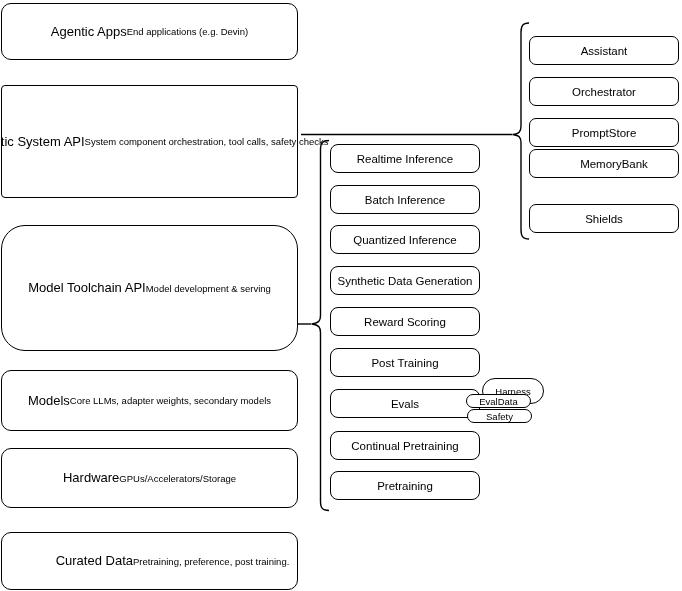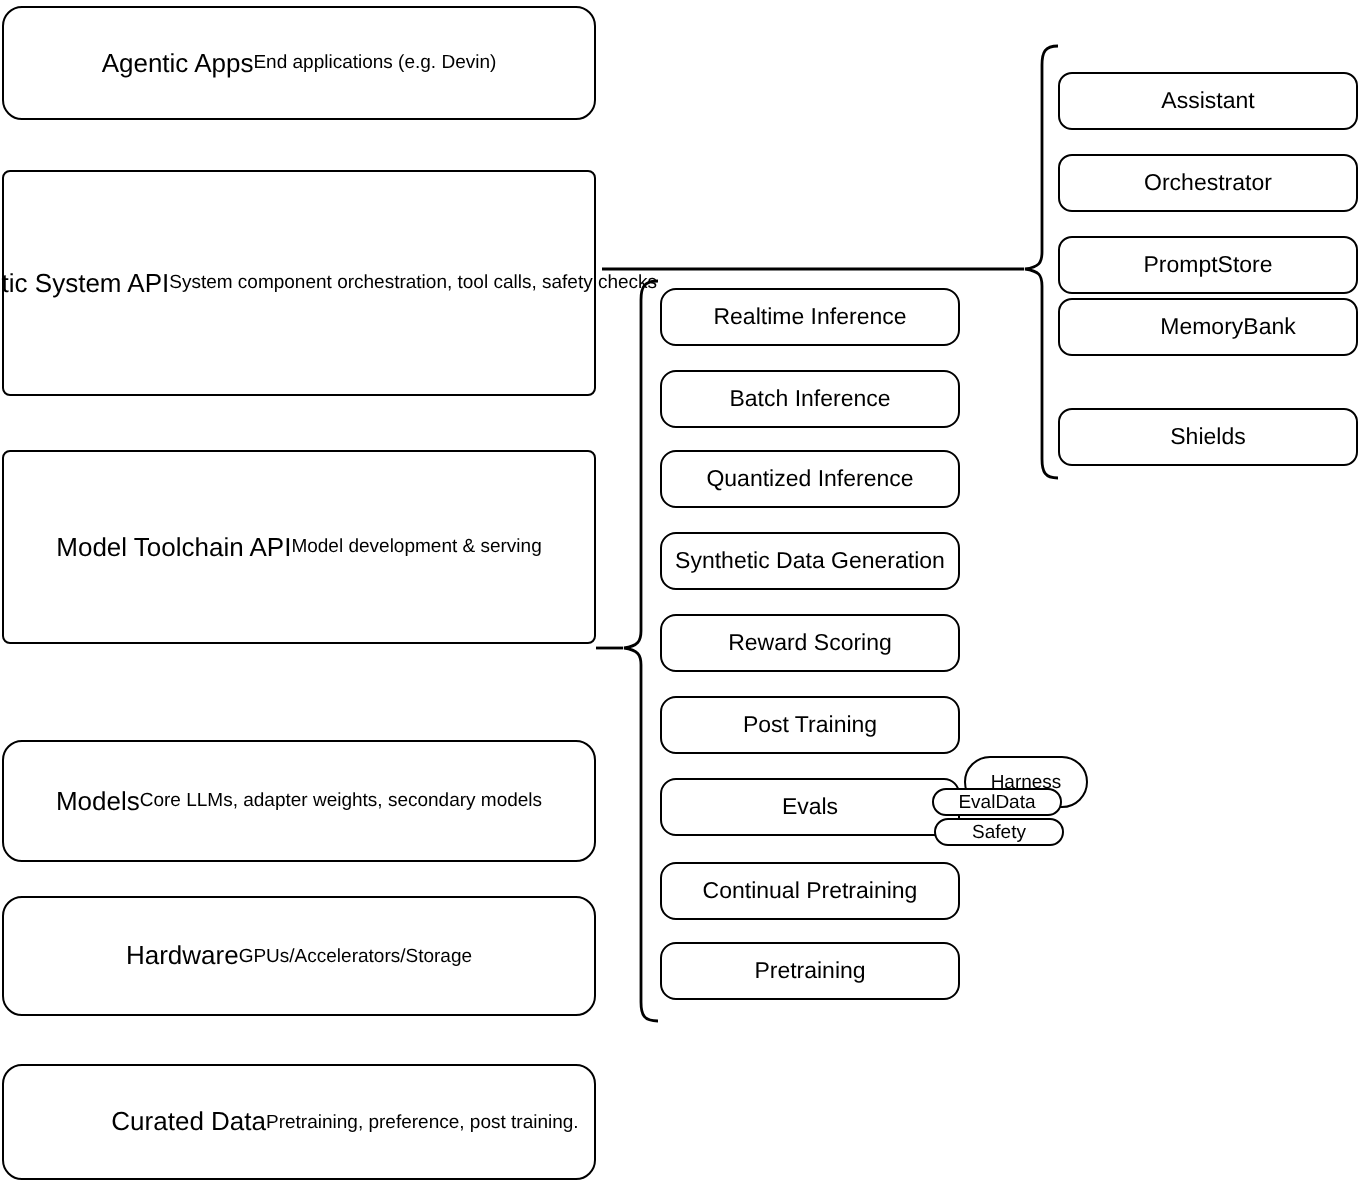--- a/index.html
+++ b/index.html
@@ -76,21 +76,21 @@
   <div class="node left-node" style="top:3px;height:57px;border-radius:10px;">
     <div class="title">Agentic Apps</div>
     <div class="subtitle">End applications (e.g. Devin)</div>
   </div>
 
   <div class="node left-node" style="top:85px;height:113px;border-radius:4px;">
     <div class="title">Agentic System API</div>
     <div class="subtitle">System component orchestration, tool calls, safety checks</div>
   </div>
 
-  <div class="node left-node" style="top:225px;height:97px;border-radius:4px;">
+  <div class="node left-node" style="top:225px;height:126px;border-radius:24px;">
     <div class="title">Model Toolchain API</div>
     <div class="subtitle">Model development &amp; serving</div>
   </div>
 
   <div class="node left-node" style="top:448px;height:60px;border-radius:10px;">
     <div class="title">Hardware</div>
     <div class="subtitle">GPUs/Accelerators/Storage</div>
   </div>
 
   <div class="node left-node" style="top:370px;height:61px;border-radius:10px;">

